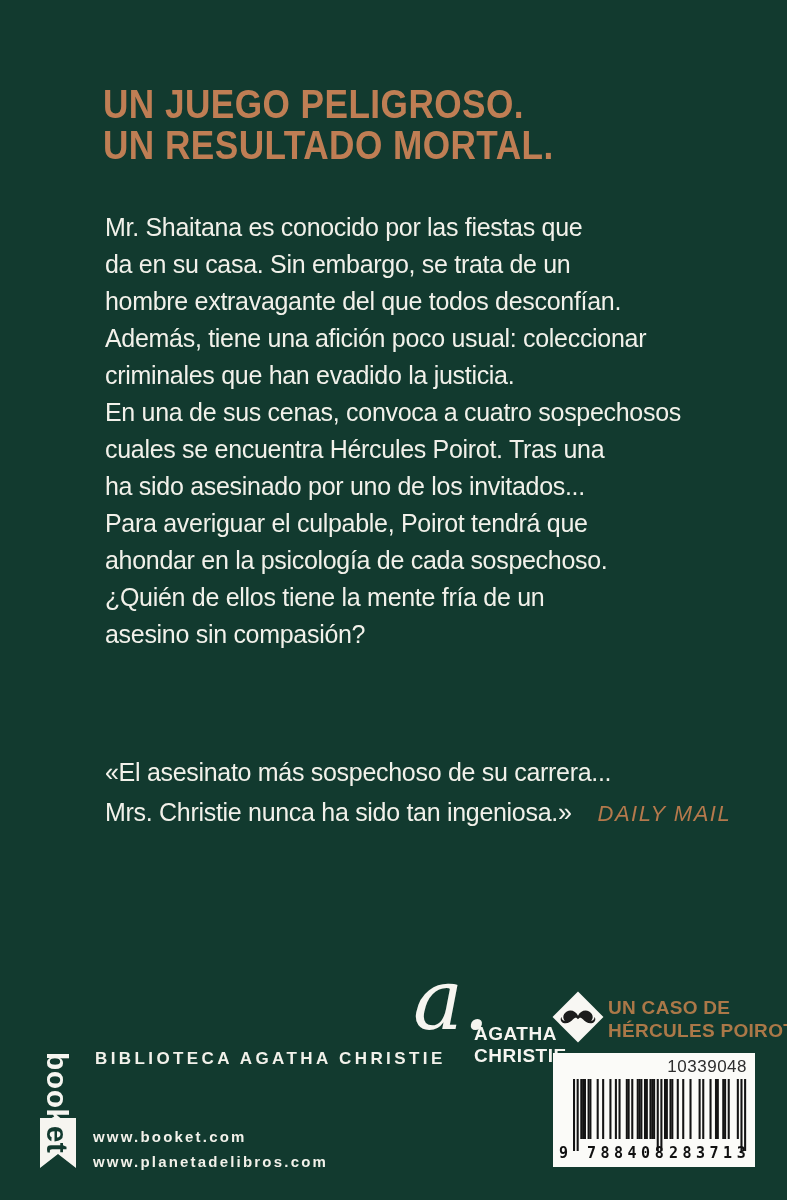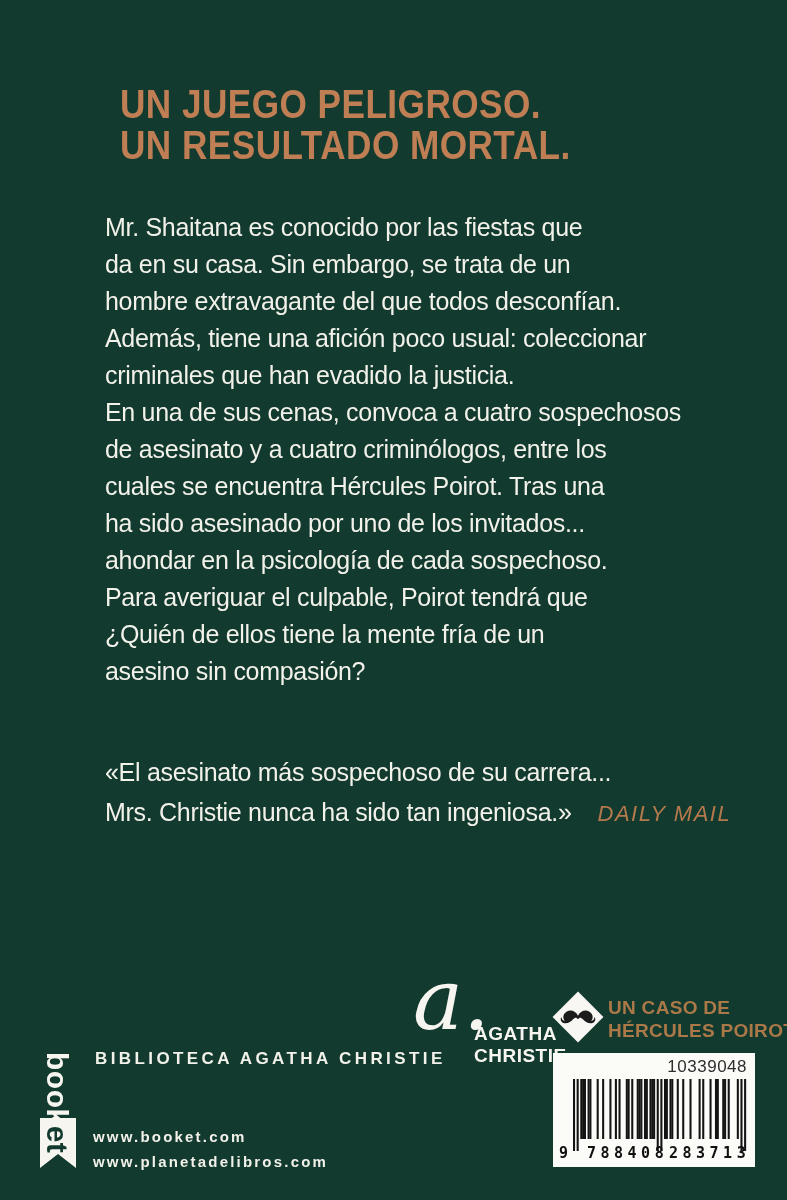--- a/index.html
+++ b/index.html
@@ -2,21 +2,21 @@
 <html><head>
 <meta charset="utf-8">
 <style>
   html,body{margin:0;padding:0;background:#0b2019;}
   .page{
     position:relative;width:787px;height:1200px;overflow:hidden;
     background:#123a2f;
     font-family:"Liberation Sans",sans-serif;
   }
   
-  .tagline{position:absolute;left:120px;top:84px;color:#bf7e54;
+  .tagline{position:absolute;left:103px;top:84px;color:#bf7e54;
     font-size:40px;font-weight:800;letter-spacing:.5px;line-height:41px;}
   .tagline .line{transform:scaleX(.88);transform-origin:0 50%;white-space:nowrap;}
   
   .synopsis{position:absolute;left:105px;top:209px;color:#f2f1ea;
     font-size:25px;letter-spacing:-.3px;line-height:37px;}
   .synopsis .line{white-space:nowrap;}
   .italic{font-style:italic;}
   
   .review{position:absolute;left:105px;top:752px;color:#f2f1ea;
     font-size:25px;letter-spacing:-.3px;line-height:40px;}
@@ -78,25 +78,24 @@
       <div class="line"><span>UN RESULTADO MORTAL.</span></div>
     </div>
 
   <div class="synopsis">
       <div class="line"><span>Mr. Shaitana es conocido por las fiestas que</span></div>
       <div class="line"><span>da en su casa. Sin embargo, se trata de un</span></div>
       <div class="line"><span>hombre extravagante del que todos desconfían.</span></div>
       <div class="line"><span>Además, tiene una afición poco usual: coleccionar</span></div>
       <div class="line"><span>criminales que han evadido la justicia.</span></div>
       <div class="line"><span>En una de sus cenas, convoca a cuatro sospechosos</span></div>
-      <div class="line"><span>de asesinato y a cuatro criminólogos, entre los</span></div>
       <div class="line"><span>cuales se encuentra Hércules Poirot. Tras una</span></div>
       <div class="line"><span>ha sido asesinado por uno de los invitados...</span></div>
+      <div class="line"><span>Para averiguar el culpable, Poirot tendrá que</span></div>
       <div class="line"><span>ahondar en la psicología de cada sospechoso.</span></div>
-      <div class="line"><span>Para averiguar el culpable, Poirot tendrá que</span></div>
       <div class="line"><span>¿Quién de ellos tiene la mente fría de un</span></div>
       <div class="line"><span>asesino sin compasión?</span></div>
     </div>
 
   <div class="review">
       <div class="line"><span>«El asesinato más sospechoso de su carrera...</span></div>
       <div class="line"><span>Mrs. Christie nunca ha sido tan ingeniosa.»</span><span class="attribution">DAILY MAIL</span></div>
     </div>
 
   <div class="ac-monogram">a.</div>

